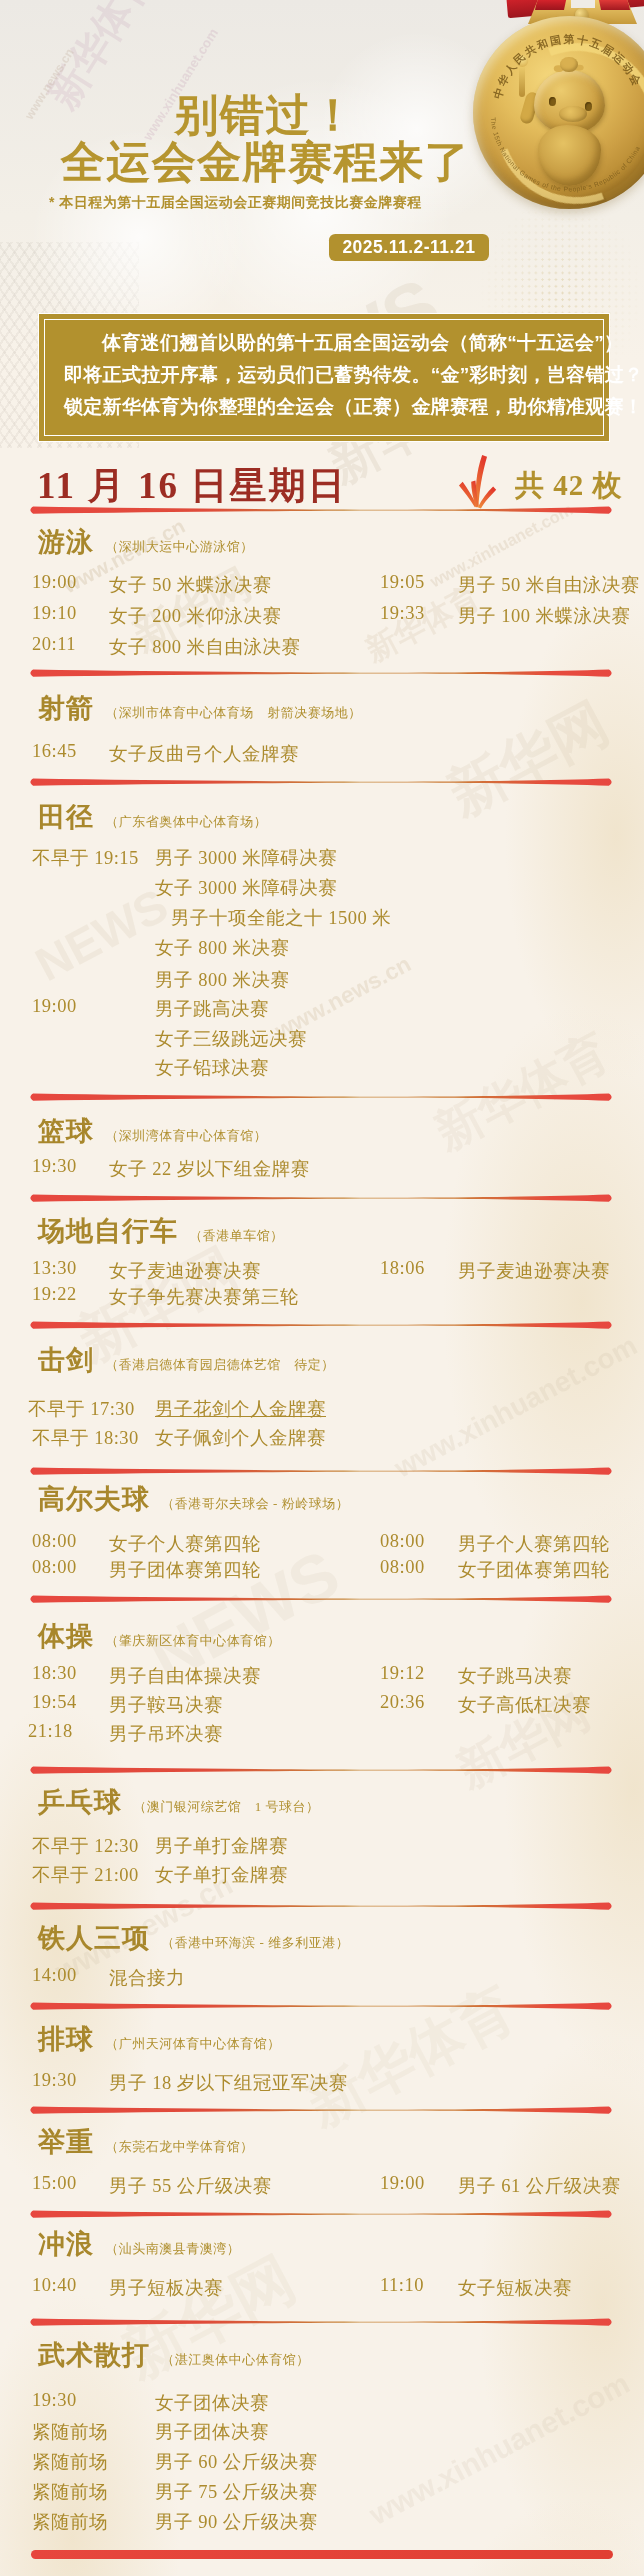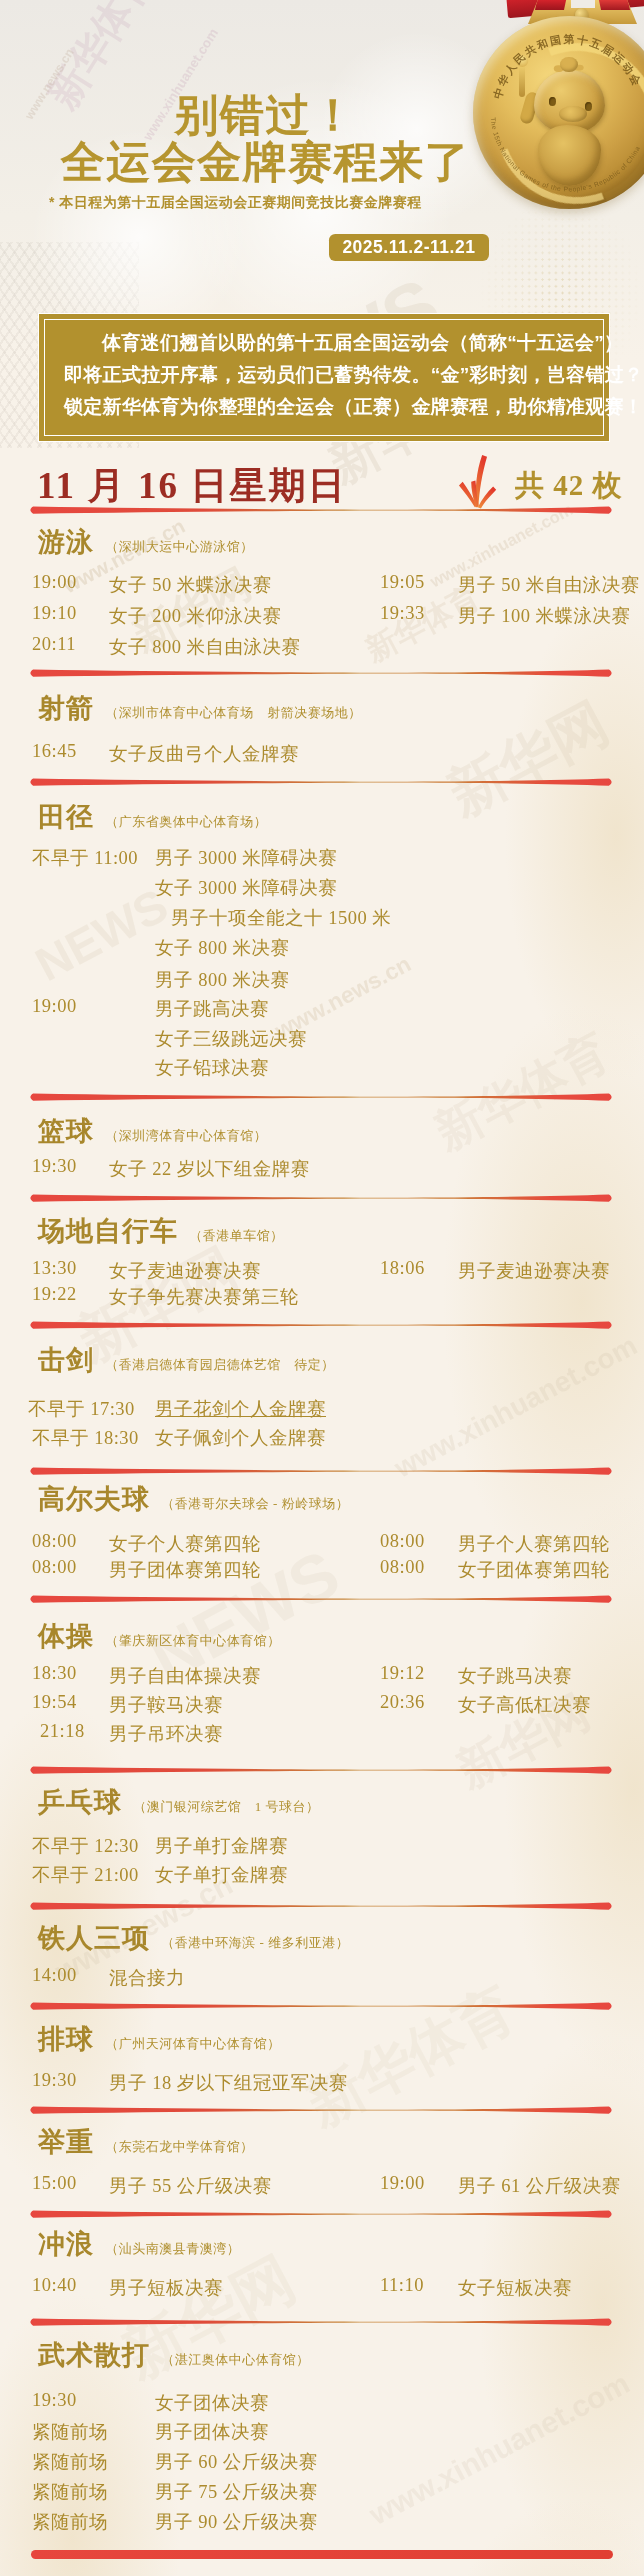--- a/index.html
+++ b/index.html
@@ -261,21 +261,21 @@
             </linearGradient>
           </defs>
           <path fill="url(#dg3)" d="M8,1 C230,4.6 520,6.8 700,7.4 C900,6.6 1030,4.2 1125,1 C1132,5 1132,11 1125,15 C1030,11.8 900,9.4 700,8.6 C520,9.2 230,11.4 8,15 C1,10.6 1,5.4 8,1 Z"></path>
         </svg>
       </div>
       <div class="sec-h" style="top: 799px;">
         <span class="sec-name">田径</span>
         <span class="sec-venue">（广东省奥体中心体育场）</span>
       </div>
       <div class="row" style="top: 845px;">
-        <span style="left: 32px;">不早于 11:00</span>
+        <span style="left: 32px;">不早于 19:15</span>
         <span style="left: 155px;">男子 3000 米障碍决赛</span>
       </div>
       <div class="row" style="top: 875px;">
         <span style="left: 155px;">女子 3000 米障碍决赛</span>
       </div>
       <div class="row" style="top: 905px;">
         <span style="left: 155px; margin-left: 16px;">男子十项全能之十 1500 米</span>
       </div>
       <div class="row" style="top: 935px;">
         <span style="left: 155px;">女子 800 米决赛</span>
@@ -428,21 +428,21 @@
         <span style="left: 380px; text-align: center;">19:12</span>
         <span style="left: 458px;">女子跳马决赛</span>
       </div>
       <div class="row" style="top: 1692px;">
         <span style="left: 32px;">19:54</span>
         <span style="left: 109px;">男子鞍马决赛</span>
         <span style="left: 380px;">20:36</span>
         <span style="left: 458px;">女子高低杠决赛</span>
       </div>
       <div class="row" style="top: 1721px;">
-        <span style="left: 40px; text-align: right;">21:18</span>
+        <span style="left: 28px; text-align: right;">21:18</span>
         <span style="left: 109px;">男子吊环决赛</span>
       </div>
       <div class="divider" style="top: 1766px;">
         <svg viewBox="0 0 1133 16" preserveAspectRatio="none">
           <defs>
             <linearGradient id="dg9" x1="0" x2="1">
               <stop offset="0" stop-color="#e74840"></stop>
               <stop offset="0.3" stop-color="#df4b3a"></stop>
               <stop offset="0.55" stop-color="#c6893c"></stop>
               <stop offset="0.74" stop-color="#cd7a38"></stop>

